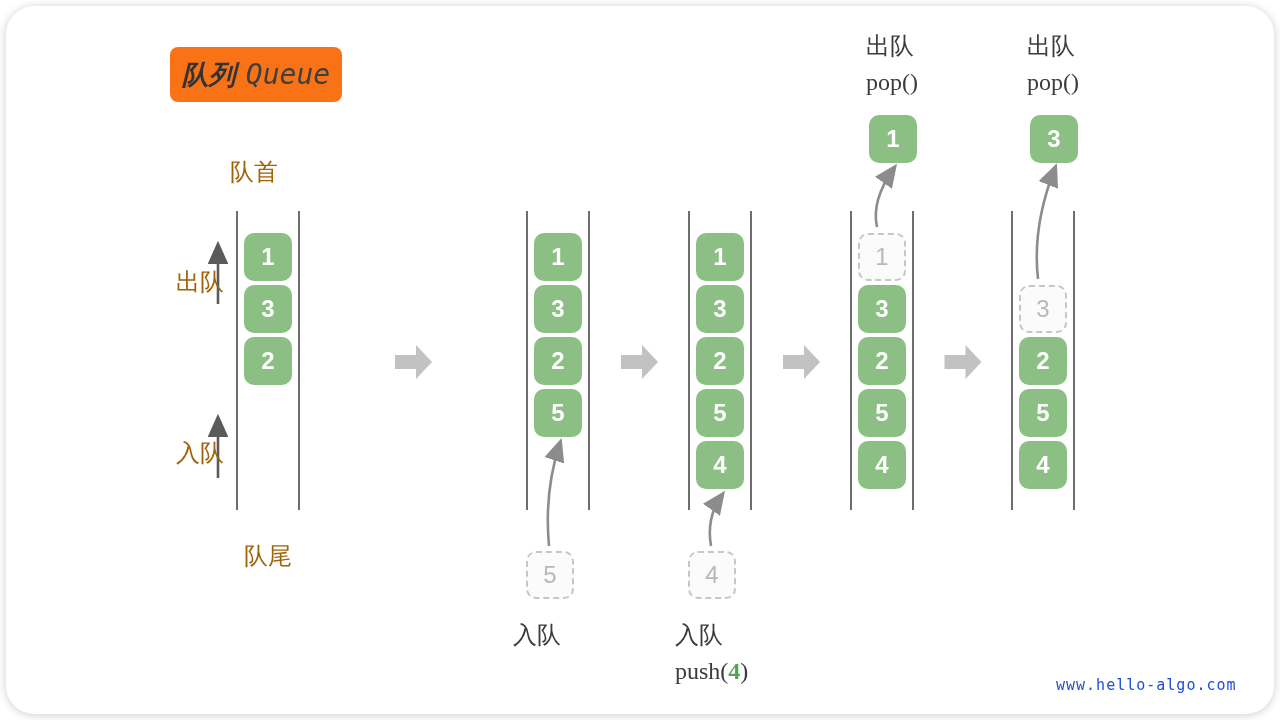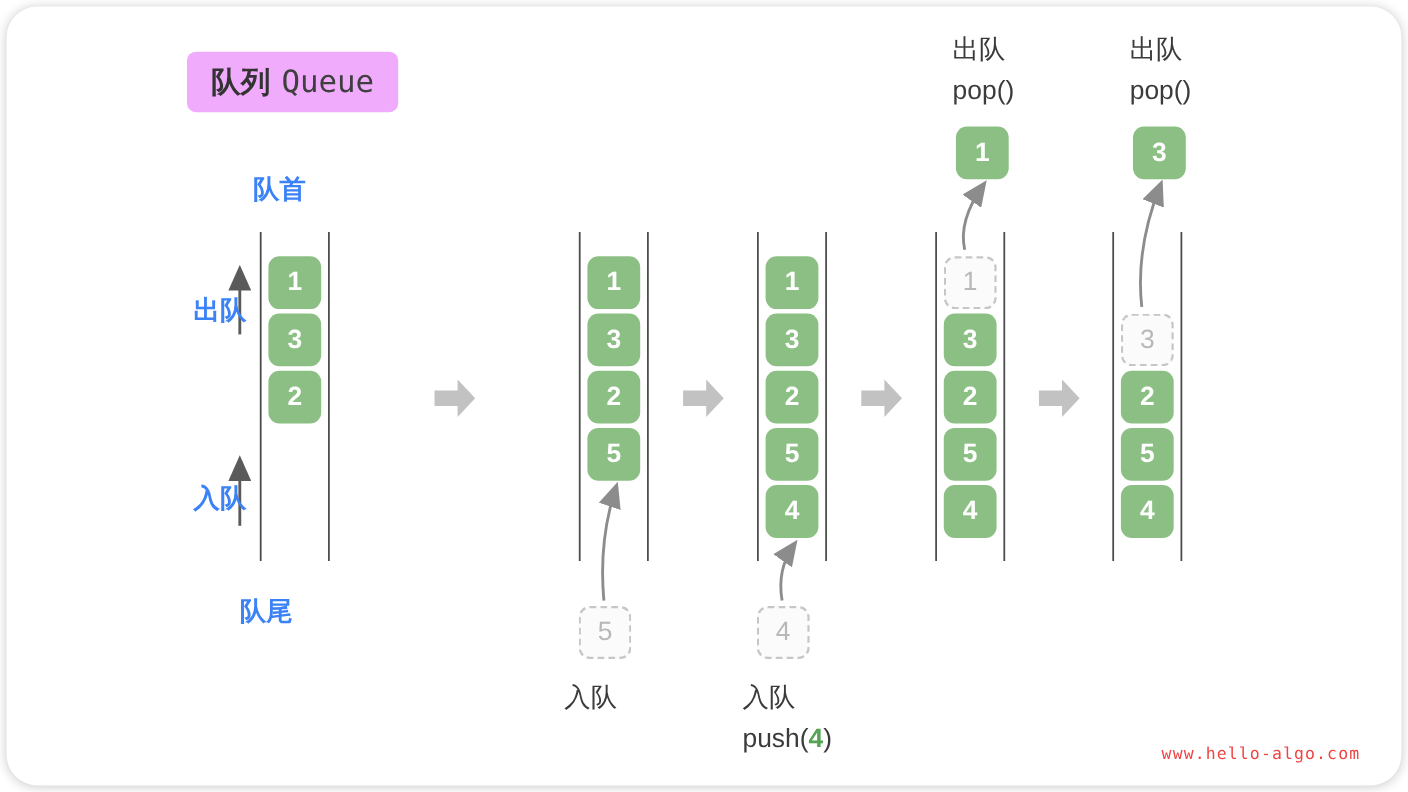--- a/index.html
+++ b/index.html
@@ -7,44 +7,44 @@
     position:relative;width:1280px;height:720px;overflow:hidden;
     font-family:"Liberation Sans","DejaVu Sans",sans-serif;
   }
   #card{
     position:absolute;left:6px;top:6px;right:6px;bottom:6px;
     background:#ffffff;border-radius:28px;
     box-shadow:0 1px 10px rgba(0,0,0,0.20);
   }
   #svg-layer{position:absolute;left:0;top:0;width:1280px;height:720px;}
   .title-box{
-    position:absolute;left:170px;top:47px;width:192px;height:55px;
-    background:#f0abfc;border-radius:8px;
-    display:flex;align-items:center;justify-content:center;gap:10px;
+    position:absolute;left:170px;top:47px;width:172px;height:55px;
+    background:#f97316;border-radius:8px;
+    display:flex;align-items:center;justify-content:center;gap:10px;font-style:italic;
   }
   .title-zh{font-size:27px;font-weight:700;color:#333333;}
   .title-en{font-size:28px;font-family:"DejaVu Sans Mono","Liberation Mono",monospace;color:#3F3F3F;}
   .side-label{
-    position:absolute;font-size:24px;font-weight:700;color:#3b82f6;white-space:nowrap;
+    position:absolute;font-size:24px;font-weight:400;color:#a16207;white-space:nowrap;
   }
   .slot{
     position:absolute;width:48px;height:48px;border-radius:10px;
     display:flex;align-items:center;justify-content:center;
     font-size:24px;font-weight:700;box-sizing:border-box;
   }
   .slot.green{background:#8CBF83;color:#FFFFFF;}
   .slot.dashed{
     background:#FBFBFB;border:2px dashed #C6C6C6;color:#B8B8B8;font-weight:400;
   }
   .op-label{position:absolute;white-space:nowrap;line-height:37px;font-size:24px;color:#3B3B3B;}
-  .op-label .code{font-family:Liberation Sans, sans-serif;}
+  .op-label .code{font-family:Liberation Serif, serif;}
   .arg{color:#56A356;font-weight:700;}
   .watermark{
     position:absolute;left:1056px;top:676px;font-size:15px;letter-spacing:1px;
-    font-family:"DejaVu Sans Mono","Liberation Mono",monospace;color:#ef4444;
+    font-family:"DejaVu Sans Mono","Liberation Mono",monospace;color:#1d4ed8;
   }
 </style>
 </head>
 <body>
 
 <div id="canvas">
   <div id="card"></div>
   <svg id="svg-layer" viewBox="0 0 1280 720" xmlns="http://www.w3.org/2000/svg">
       <defs>
         <marker id="ah-gray" markerWidth="9" markerHeight="8" refX="7" refY="4" orient="auto">
@@ -75,21 +75,21 @@
       <line x1="1074" y1="211" x2="1074" y2="510" stroke="#4A4A4A" stroke-width="1.6"></line>
       <path d="M 1038 279 Q 1032 226.5 1055 168" fill="none" stroke="#8C8C8C" stroke-width="2.6" marker-end="url(#ah-gray)"></path>
     </svg>
 
   <div class="title-box">
     <span class="title-zh">队列</span>
     <span class="title-en">Queue</span>
   </div>
 
   <div class="side-label" style="left:230px;top:156px;">队首</div>
-  <div class="side-label" style="left:218px;top:540px;">队尾</div>
+  <div class="side-label" style="left:244px;top:540px;">队尾</div>
   <div class="side-label" style="left:176px;top:266px;">出队</div>
   <div class="side-label" style="left:176px;top:437px;">入队</div>
 
   <div class="watermark">www.hello-algo.com</div>
 
   <div id="generated">
       <div class="slot green" style="left:244px;top:233px;">1</div>
       <div class="slot green" style="left:244px;top:285px;">3</div>
       <div class="slot green" style="left:244px;top:337px;">2</div>
       <div class="slot green" style="left:534px;top:233px;">1</div>

